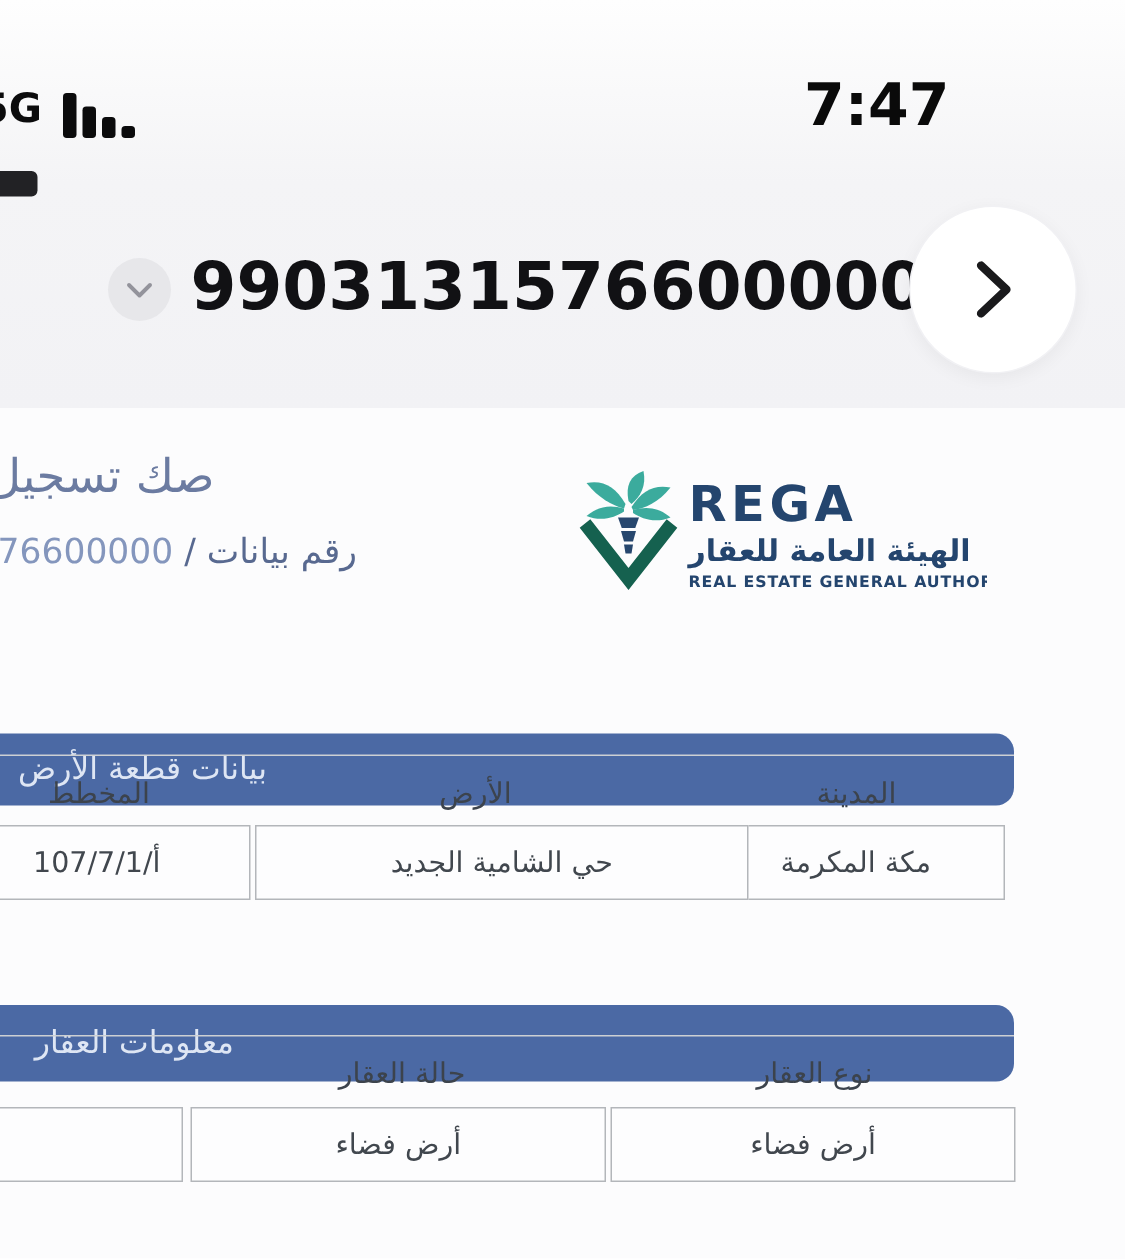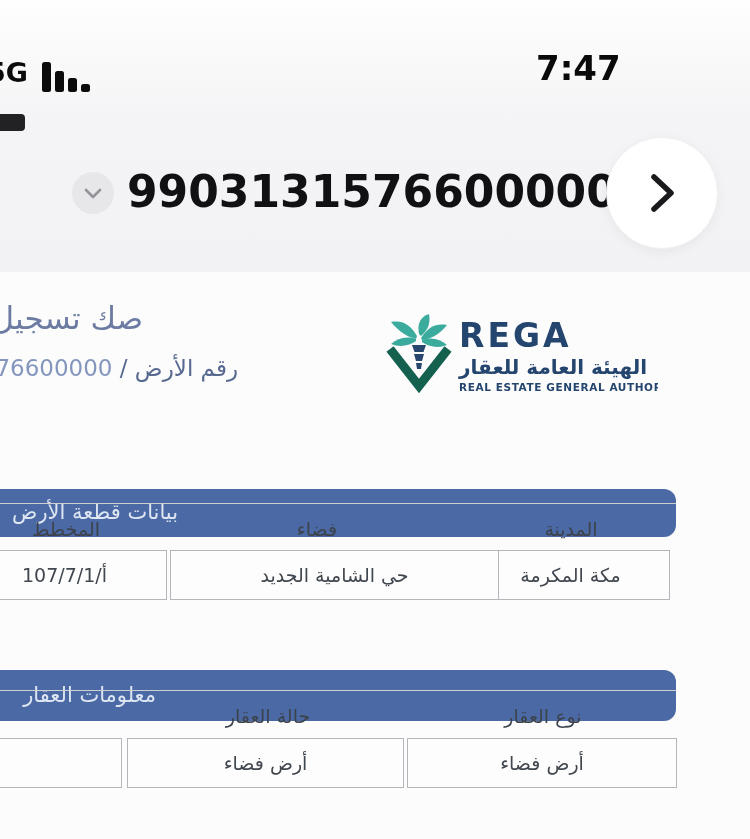--- a/index.html
+++ b/index.html
@@ -15,21 +15,21 @@
   }
   .network-label{
     position:absolute;left:-13px;top:57px;font-size:27px;font-weight:600;color:#0B0B0C;
   }
   .signal-bars{position:absolute;left:42px;top:60px;width:48px;height:32px;}
   .signal-bars i{position:absolute;bottom:0;width:9px;background:#0B0B0C;border-radius:2.5px;}
   .signal-bars i:nth-child(1){left:0;height:30px;}
   .signal-bars i:nth-child(2){left:13px;height:21px;}
   .signal-bars i:nth-child(3){left:26px;height:14px;}
   .signal-bars i:nth-child(4){left:39px;height:8px;}
-  .time-label{position:absolute;left:536px;top:48px;font-size:34px;font-weight:600;color:#0A0A0A;}
+  .time-label{position:absolute;left:536px;top:48px;font-size:39px;font-weight:600;color:#0A0A0A;}
   .collapse-button{
     position:absolute;left:72px;top:172px;width:42px;height:42px;border-radius:50%;
     background:#E7E7EA;display:flex;align-items:center;justify-content:center;border:none;cursor:pointer;
   }
   .deed-number{
     position:absolute;left:127px;top:166px;width:400px;font-size:44px;font-weight:700;
     color:#111114;letter-spacing:0px;white-space:nowrap;
   }
   .next-button{
     position:absolute;left:606px;top:137px;width:112px;height:112px;border-radius:50%;
@@ -119,21 +119,21 @@
     </button>
 
     <div class="fragment"></div>
   </div>
 
   <div class="doc">
 
     <div class="deed-title">صك تسجيل</div>
 
     <div class="prop-line">
-      <span class="lbl">رقم الأرض /</span>
+      <span class="lbl">رقم بيانات /</span>
       <span class="num">9903131576600000</span>
     </div>
 
     <svg class="rega-logo" width="272" height="84" viewBox="0 0 272 84">
       <g>
         <g fill="#3BAB9D">
           <path d="M31 24 C24 12 16 8 5 10 C13 20 22 25 30 27 Z"></path>
           <path d="M33 22 C31 12 34 5 43 2 C45 12 41 19 35 24 Z"></path>
           <path d="M35 26 C42 15 50 11 61 13 C53 23 44 27 36 28 Z"></path>
           <path d="M30 27 C20 24 12 26 5 32 C15 36 24 33 30 29 Z"></path>
@@ -150,21 +150,21 @@
       <text x="73" y="62" font-family="DejaVu Sans, sans-serif" font-size="20" font-weight="bold" fill="#24456E">الهيئة العامة للعقار</text>
       <text x="73" y="79" font-family="DejaVu Sans, sans-serif" font-size="10.5" font-weight="bold" letter-spacing="0.6" fill="#24456E">REAL ESTATE GENERAL AUTHORITY</text>
     </svg>
 
     <div class="bar bar1">
       <span class="bar-title" style="right:498px;">بيانات قطعة الأرض</span>
     </div>
     <div class="rule rule1"></div>
 
     <div class="th t1h1">المدينة</div>
-    <div class="th t1h2">فضاء</div>
+    <div class="th t1h2">الأرض</div>
     <div class="th t1h3">المخطط</div>
 
     <div class="td t1c1">مكة المكرمة</div>
     <div class="td t1c2">حي الشامية الجديد</div>
     <div class="td t1c3" dir="ltr" style="direction:ltr;">107/7/1/أ</div>
 
     <div class="bar bar2">
       <span class="bar-title" style="right:520px;top:13px;">معلومات العقار</span>
     </div>
     <div class="rule rule2"></div>

